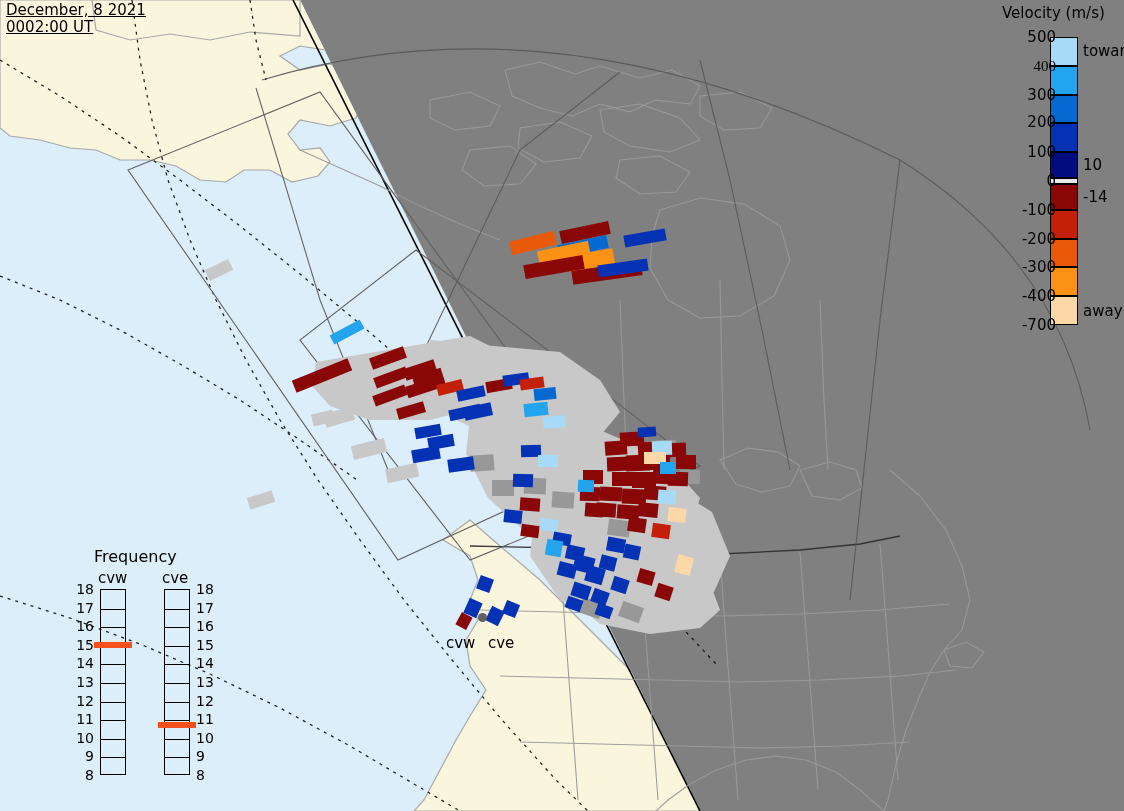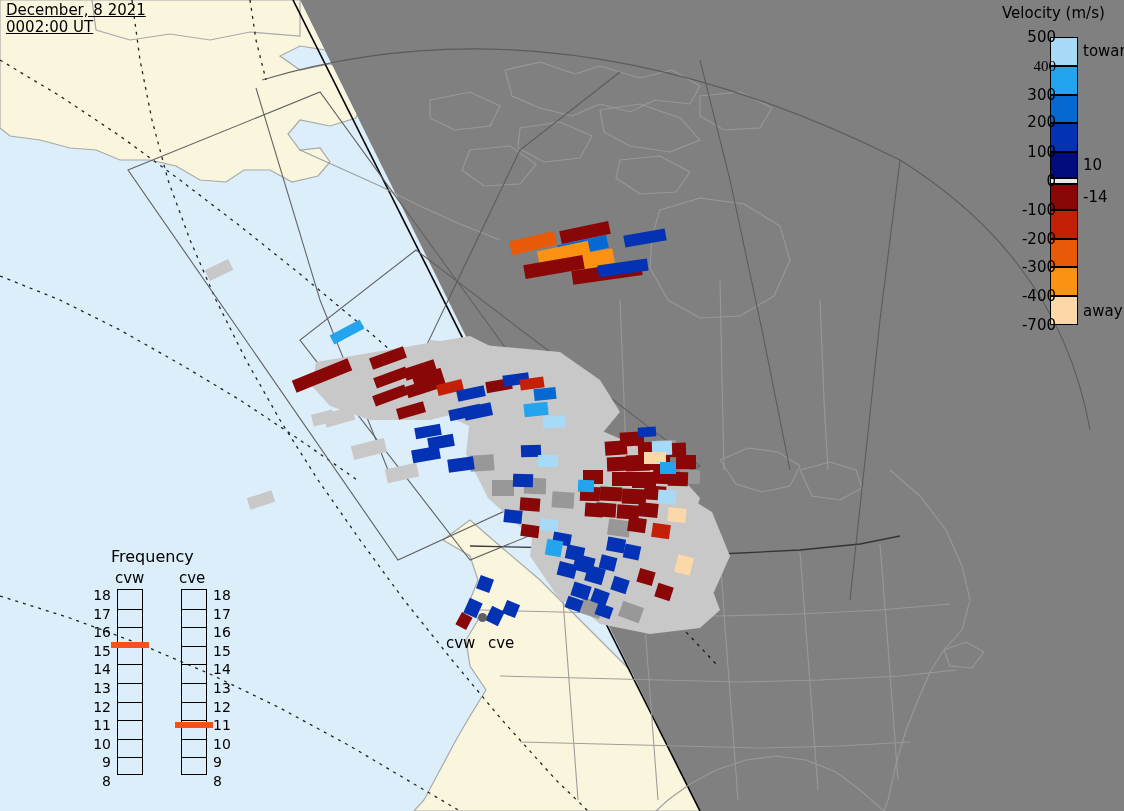--- a/index.html
+++ b/index.html
@@ -78,21 +78,21 @@
   .cbar-side {
     position: absolute;
     left: 98px;
     font-size: 15px;
     white-space: nowrap;
     line-height: 15px;
   }
   
   #frequency-legend {
     position: absolute;
-    left: 89px; top: 547px;
+    left: 72px; top: 547px;
     width: 150px; height: 235px;
     z-index: 40;
     color: #000;
   }
   #frequency-title {
     position: absolute;
     left: 22px; top: 0px;
     font-size: 16px;
     white-space: nowrap;
   }
@@ -115,21 +115,20 @@
     position: absolute;
     left: 0;
     width: 100%;
     border-top: 1px solid #000;
   }
   .freq-tick {
     position: absolute;
     font-size: 14px;
     line-height: 14px;
     white-space: nowrap;
-    margin-top: 6px;
   }
   .freq-marker {
     position: absolute;
     height: 6px;
     width: 38px;
     background: #F4511E;
   }
   
   .site-label {
     position: absolute;

